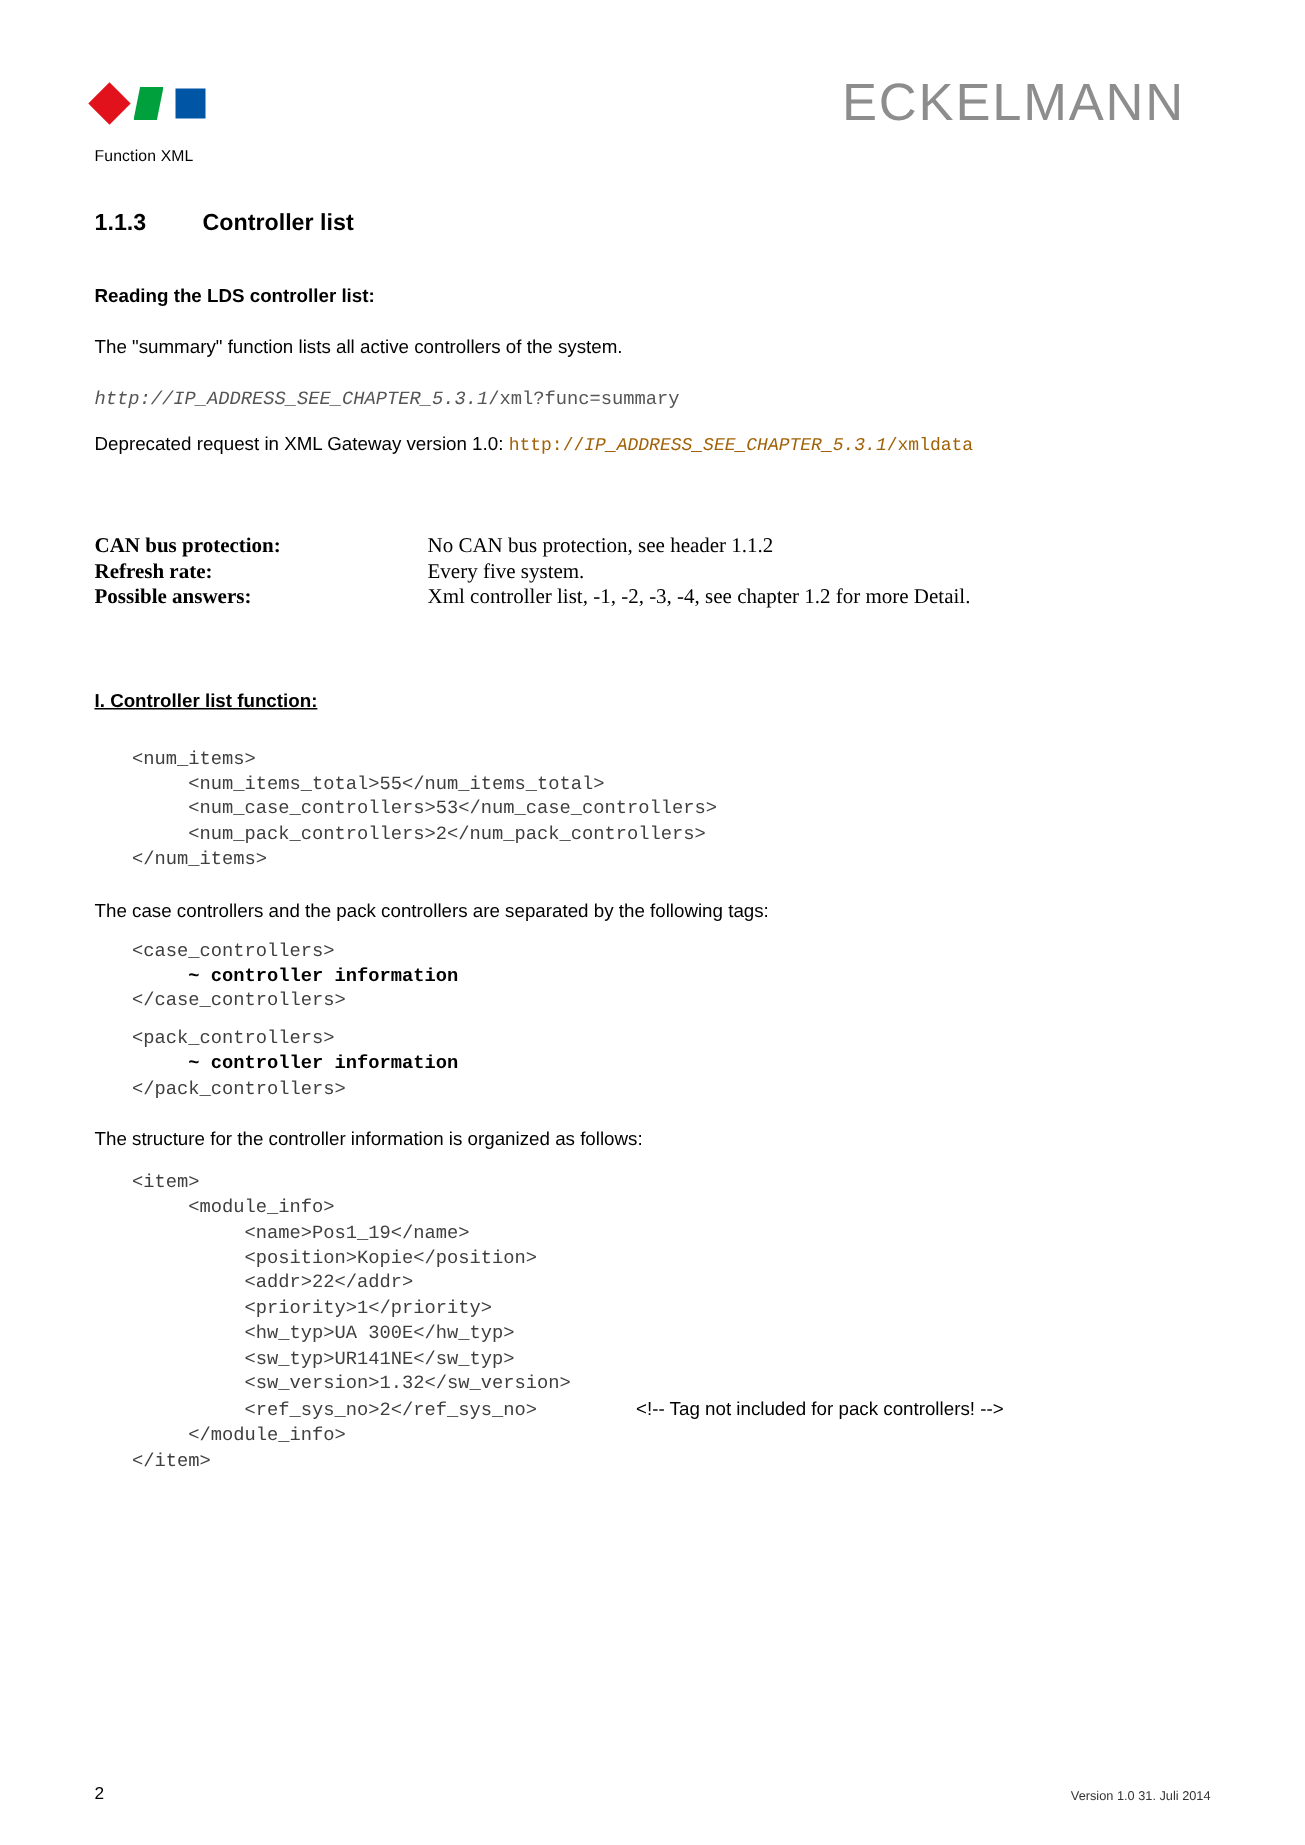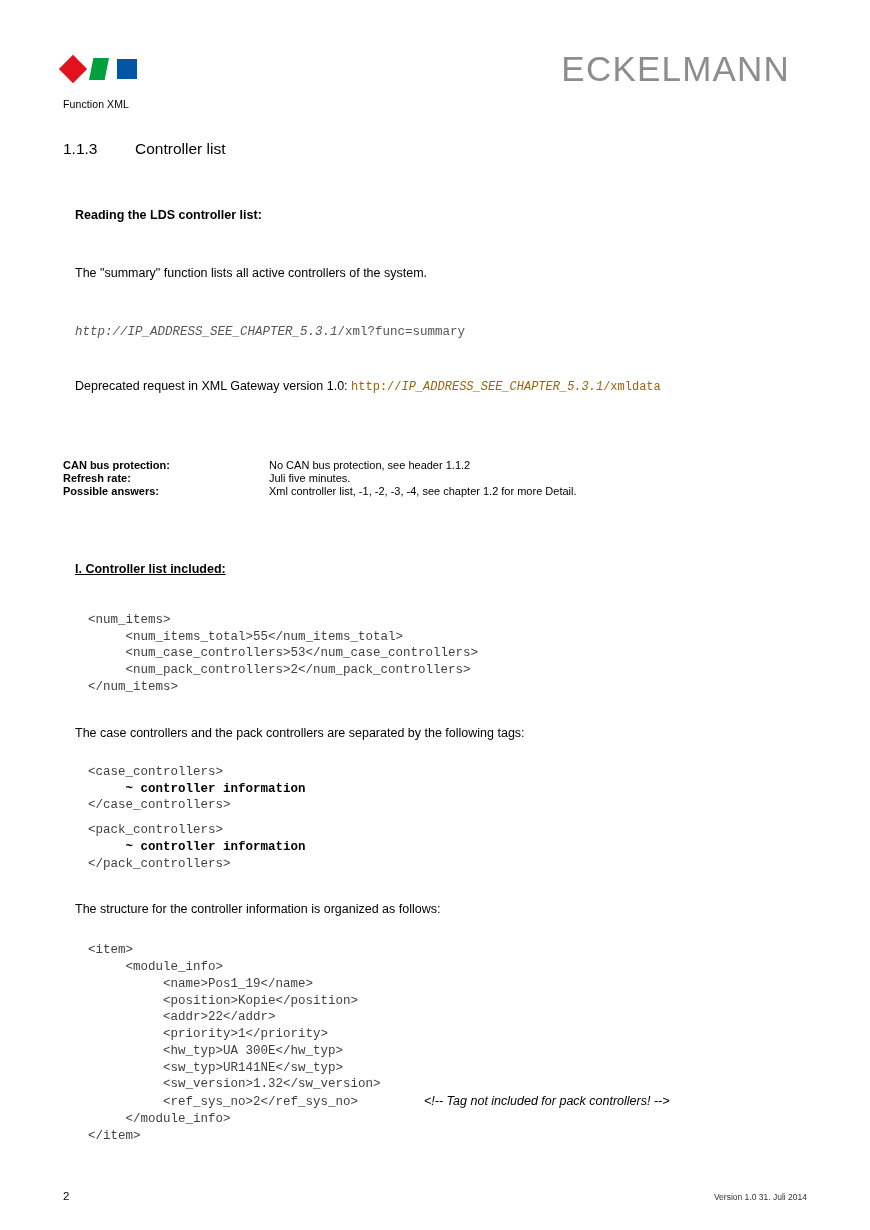--- a/index.html
+++ b/index.html
@@ -85,29 +85,29 @@
   .content {
     position: absolute;
     left: 63px;
     top: 140px;
     width: 744px;
   }
   .sec-head {
     display: flex;
     align-items: baseline;
     font-size: 15.5px;
-    font-weight: normal;
-    margin: 0 0 48px 0;
+    font-weight: bold;
+    margin: 0 0 30px 0;
   }
   .sec-num {
     width: 72px;
     flex: 0 0 72px;
   }
   p {
-    margin: 12px;
+    margin: 0;
     font-size: 12.5px;
     line-height: 1.45;
   }
   .sp-16 { height: 16px; }
   .sp-12 { height: 12px; }
   .sp-10 { height: 10px; }
   .sp-8  { height: 8px; }
   .sp-6  { height: 6px; }
   .sp-22 { height: 22px; }
   .sp-28 { height: 28px; }
@@ -132,23 +132,24 @@
     font-size: 12px;
     color: #a16207;
   }
 
   
   .spec {
     width: 100%;
     border-collapse: collapse;
   }
   .spec td {
-    font-size: 11px;
-    padding: 0 0 1px 0;
+    font-size: 14px;
+    padding: 0 16px 1px 0;
     vertical-align: top;
+    font-family: Liberation Serif, serif;
   }
   .spec td.lbl {
     width: 206px;
     font-weight: bold;
     white-space: nowrap;
   }
 
   
   .code {
     font-family: "Liberation Mono", monospace;
@@ -159,21 +160,20 @@
     line-height: 1.34;
   }
   .code b {
     color: #000;
     font-weight: bold;
   }
   .code .comment {
     font-family: "Liberation Sans", sans-serif;
     color: #000;
     font-size: 12.5px;
-    font-style: italic;
   }
 
   
   .footer {
     position: absolute;
     left: 63px;
     right: 63px;
     bottom: 28px;
     display: flex;
     justify-content: space-between;
@@ -224,33 +224,33 @@
     <div class="sp-22"></div>
 
     <table class="spec">
       <tbody>
           <tr>
         <td class="lbl">CAN bus protection:</td>
         <td>No CAN bus protection, see header 1.1.2</td>
       </tr>
       <tr>
         <td class="lbl">Refresh rate:</td>
-        <td>Juli five minutes.</td>
+        <td>Every five system.</td>
       </tr>
       <tr>
         <td class="lbl">Possible answers:</td>
         <td>Xml controller list, -1, -2, -3, -4, see chapter 1.2 for more Detail.</td>
       </tr>
     </tbody>
       </table>
 
     <div class="sp-28"></div>
     <div class="sp-22"></div>
 
-    <p class="underline-head">I. Controller list included:</p>
+    <p class="underline-head">I. Controller list function:</p>
     <div class="sp-6"></div>
 
     <div class="sp-16"></div>
     <div class="code">&lt;num_items&gt;
      &lt;num_items_total&gt;55&lt;/num_items_total&gt;
      &lt;num_case_controllers&gt;53&lt;/num_case_controllers&gt;
      &lt;num_pack_controllers&gt;2&lt;/num_pack_controllers&gt;
 &lt;/num_items&gt;</div>
 
     <div class="sp-16"></div>

